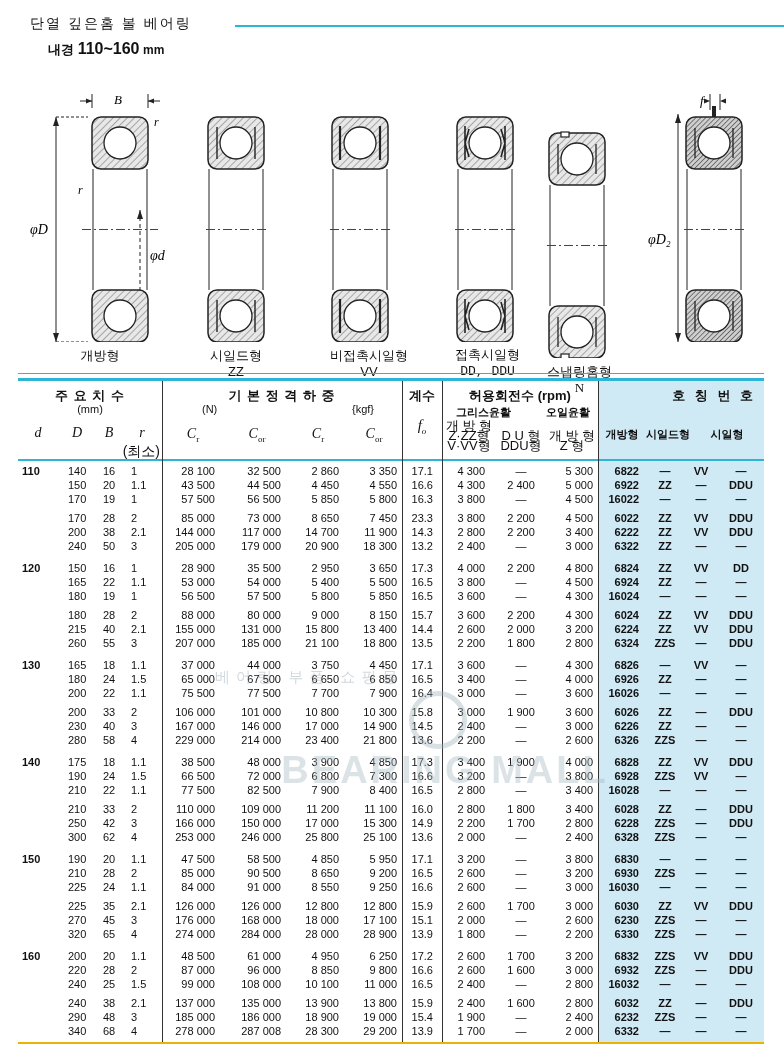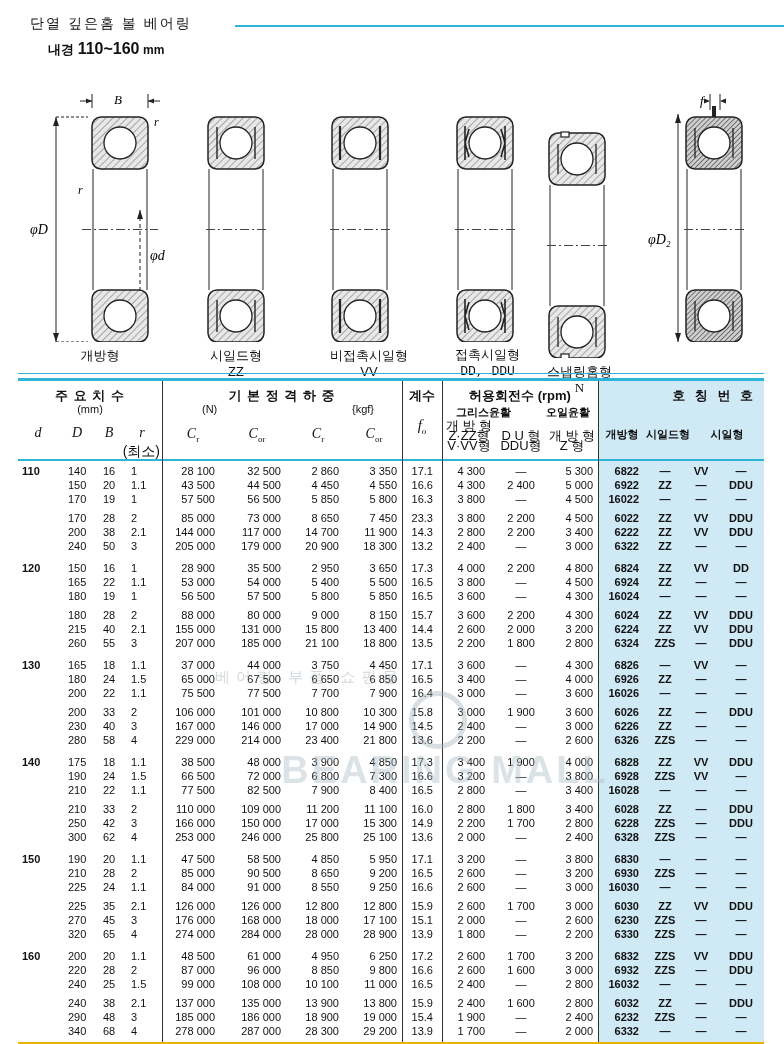--- a/index.html
+++ b/index.html
@@ -979,21 +979,21 @@
             <div class="cell c-zz">ZZS</div>
             <div class="cell c-vv">—</div>
             <div class="cell c-ddu">—</div>
           </div>
           <div class="trow">
             <div class="cell c-d"></div>
             <div class="cell c-D">340</div>
             <div class="cell c-B">68</div>
             <div class="cell c-r">4</div>
             <div class="cell c-crN">278 000</div>
-            <div class="cell c-corN">287 000</div>
+            <div class="cell c-corN">287 008</div>
             <div class="cell c-crK">28 300</div>
             <div class="cell c-corK">29 200</div>
             <div class="cell c-fo">13.9</div>
             <div class="cell c-gr">1 700</div>
             <div class="cell c-du">—</div>
             <div class="cell c-oil">2 000</div>
             <div class="cell c-num">6332</div>
             <div class="cell c-zz">—</div>
             <div class="cell c-vv">—</div>
             <div class="cell c-ddu">—</div>

